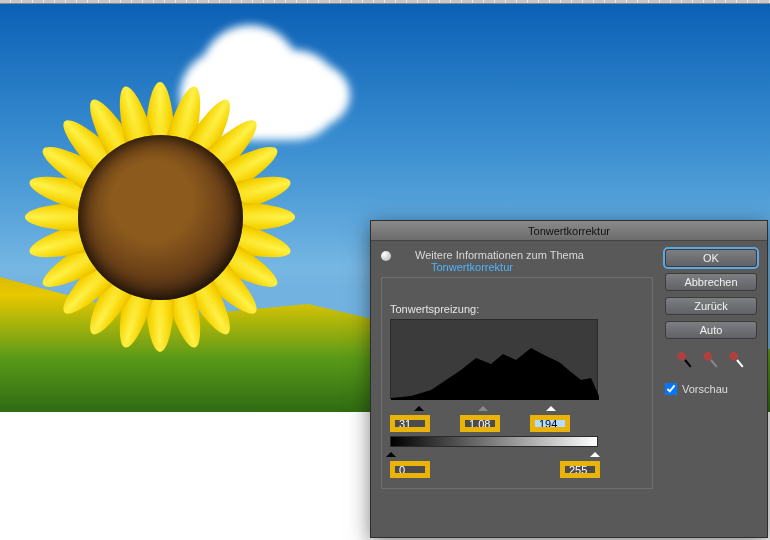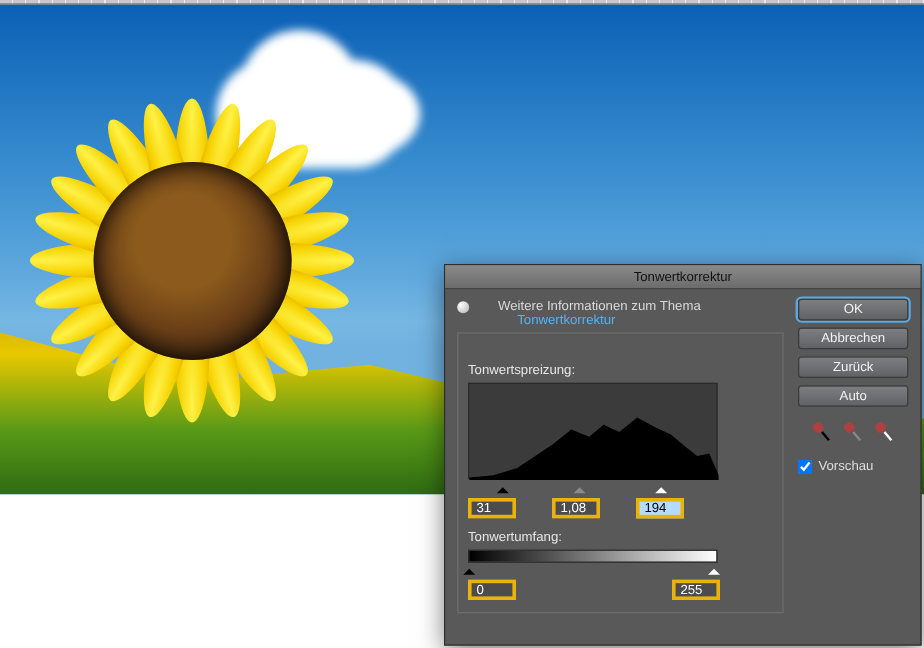--- a/index.html
+++ b/index.html
@@ -102,21 +102,21 @@
   }
   .slider-rail {
     position: relative; width: 208px; height: 10px; margin-top: 2px;
   }
   .tri { position: absolute; bottom: 0; width: 0; height: 0; border: 5px solid transparent; }
   .tri.black  { border-bottom-color: #000; left: 24px; }
   .tri.gray   { border-bottom-color: #8a8a8a; left: 88px; }
   .tri.white  { border-bottom-color: #fff; left: 156px; }
   .inputs-row { display: flex; gap: 30px; margin-top: 4px; width: 208px; }
   .num {
-    width: 40px; height: 17px; background: #4c4c4c; border: 3px solid #eab308;
+    width: 40px; height: 17px; background: #4c4c4c; border: 5px solid #eab308;
     color: #fff; font-size: 11px; padding: 1px 4px; text-align: left;
   }
   .num.sel { background: #b4dcff; color: #000; }
   .output-grad {
     width: 208px; height: 11px; margin-top: 4px;
     background: linear-gradient(to right, #000, #fff);
     border: 1px solid #2a2a2a;
   }
   .out-rail { position: relative; width: 208px; height: 10px; }
   .out-rail .tri.black { left: -4px; }
@@ -201,21 +201,20 @@
           <div class="slider-rail">
             <div class="tri black"></div>
             <div class="tri gray"></div>
             <div class="tri white"></div>
           </div>
           <div class="inputs-row">
             <input class="num" value="31" style="">
             <input class="num" value="1,08" style="">
             <input class="num sel" value="194" style="">
           </div>
-          <div class="section-label" style="margin-top:10px">Tonwertumfang:</div>
           <div class="output-grad"></div>
           <div class="out-rail">
             <div class="tri black"></div>
             <div class="tri white"></div>
           </div>
           <div class="inputs-row" style="gap:130px">
             <input class="num" value="0" style="">
             <input class="num" value="255" style="">
           </div>
         </fieldset>

